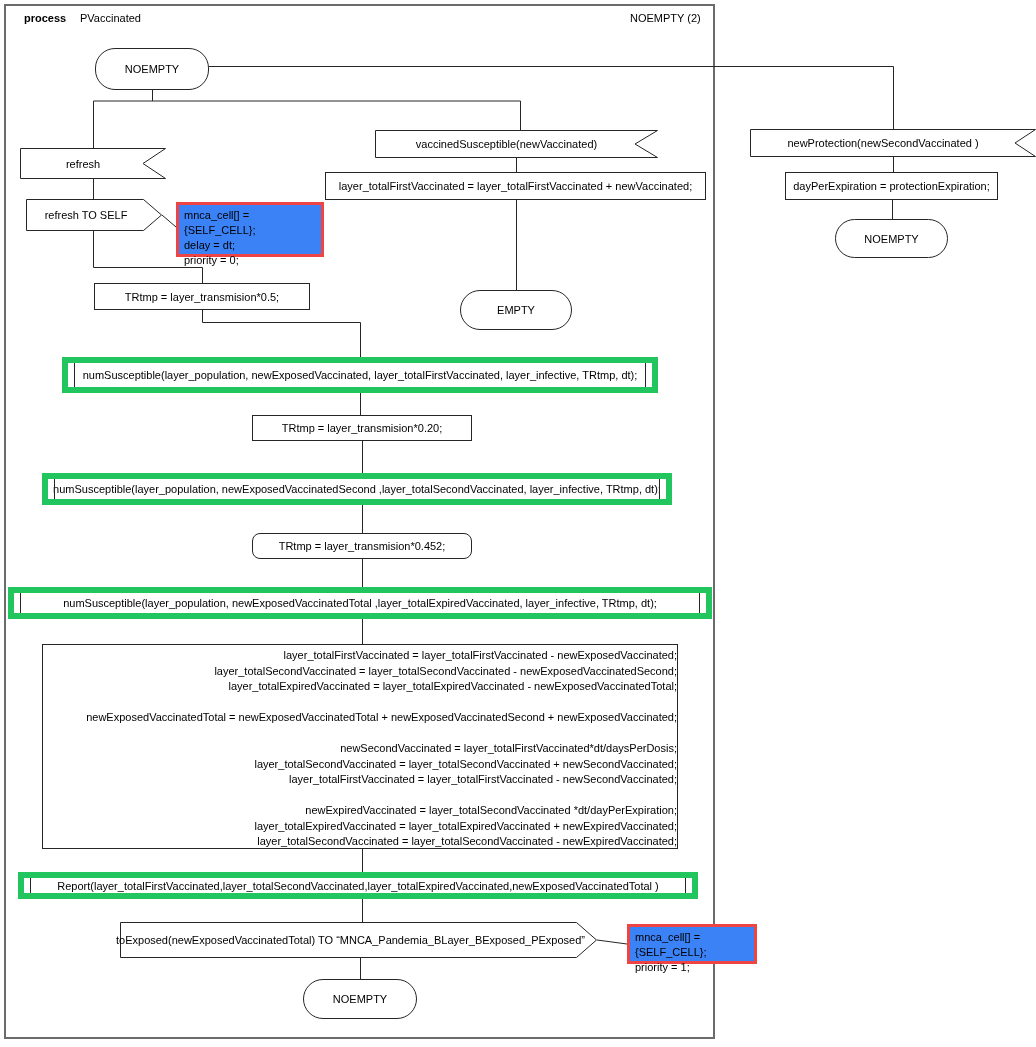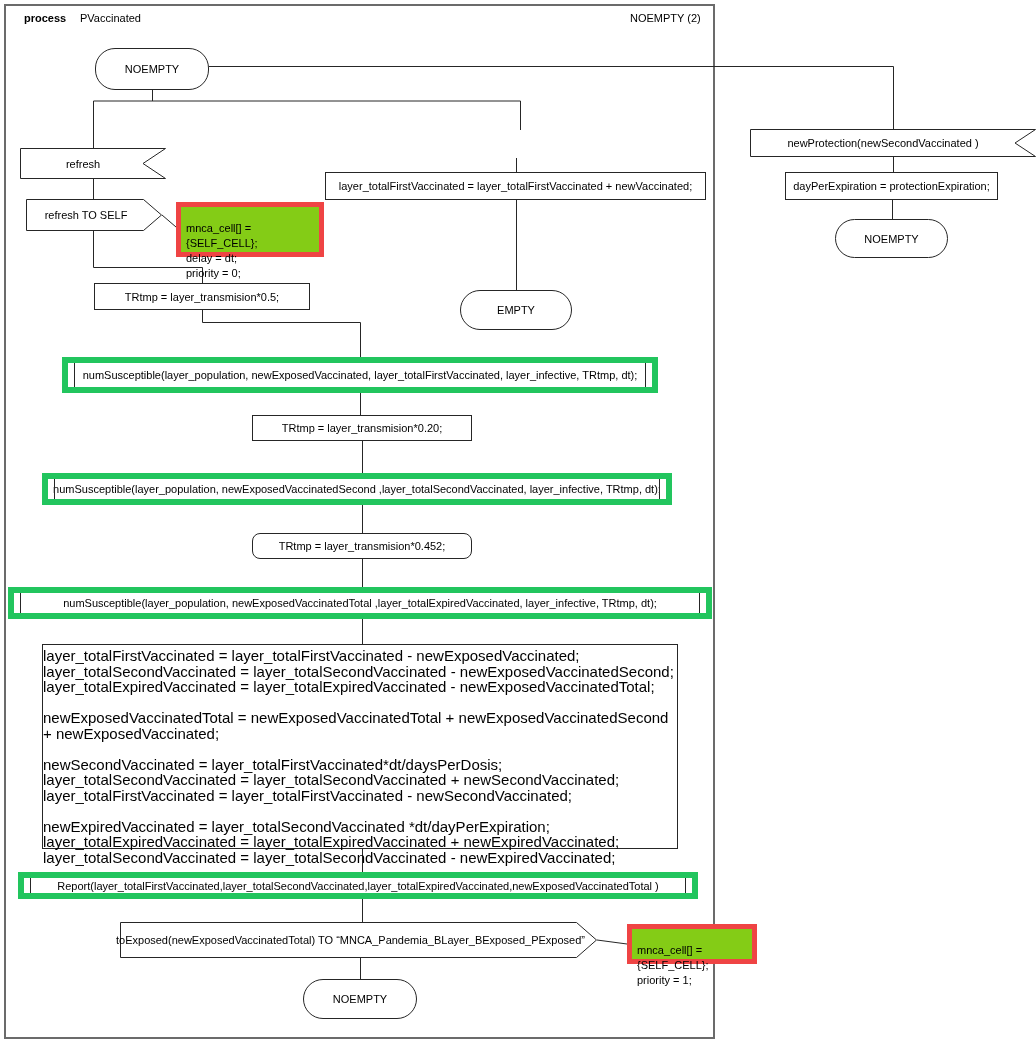--- a/index.html
+++ b/index.html
@@ -34,26 +34,26 @@
   .subproc::after{right:6px;}
   .flag{background:transparent;}
   .flag svg{position:absolute;left:0;top:0;display:block;}
   .flag .lbl{
     position:absolute;left:0;top:0;right:0;bottom:0;
     display:flex;align-items:center;justify-content:center;white-space:nowrap;
   }
   .flag.recv .lbl{padding-right:20px;}
   .flag.send .lbl{padding-right:16px;}
   .note{
-    border:5px solid #ef4444;background:#84cc16;padding:14px 5px;
+    border:3px solid #ef4444;background:#3b82f6;padding:3px 5px;
     white-space:pre-line;line-height:15px;font-size:11px;
   }
   .bigassign{
-    border:1px solid #262626;background:#fff;text-align:left;
-    white-space:pre-line;line-height:15.5px;padding-top:3px;font-size:15px;
+    border:1px solid #262626;background:#fff;text-align:right;
+    white-space:pre-line;line-height:15.5px;padding-top:3px;font-size:11px;
   }
   .bold{font-weight:bold;}
 </style>
 </head>
 <body>
 
 <div id="canvas">
 
   <div id="process-frame"></div>
 
@@ -105,20 +105,26 @@
     </svg>
     <span class="lbl">refresh TO SELF</span>
   </div>
 
   <div class="node note" style="left:176px;top:202px;width:148px;height:55px;">mnca_cell[] = {SELF_CELL};
 delay = dt;
 priority = 0;</div>
 
   <div class="node rectbox" style="left:94px;top:283px;width:216px;height:27px;">TRtmp  = layer_transmision*0.5;</div>
 
+  <div class="node flag recv" style="left:375px;top:130px;width:283px;height:28px;">
+    <svg width="283" height="28" viewBox="0 0 283 28">
+      <polygon points="0.5,0.5 282.5,0.5 260,14 282.5,27.5 0.5,27.5" fill="#fff" stroke="#262626"></polygon>
+    </svg>
+    <span class="lbl">vaccinedSusceptible(newVaccinated)</span>
+  </div>
 
   <div class="node rectbox" style="left:325px;top:172px;width:381px;height:28px;">layer_totalFirstVaccinated = layer_totalFirstVaccinated + newVaccinated;</div>
 
   <div class="node state" style="left:460px;top:290px;width:112px;height:40px;">
     <span>EMPTY</span>
   </div>
 
   <div class="node flag recv" style="left:750px;top:129px;width:286px;height:28px;">
     <svg width="286" height="28" viewBox="0 0 286 28">
       <polygon points="0.5,0.5 285.5,0.5 265,14 285.5,27.5 0.5,27.5" fill="#fff" stroke="#262626"></polygon>

